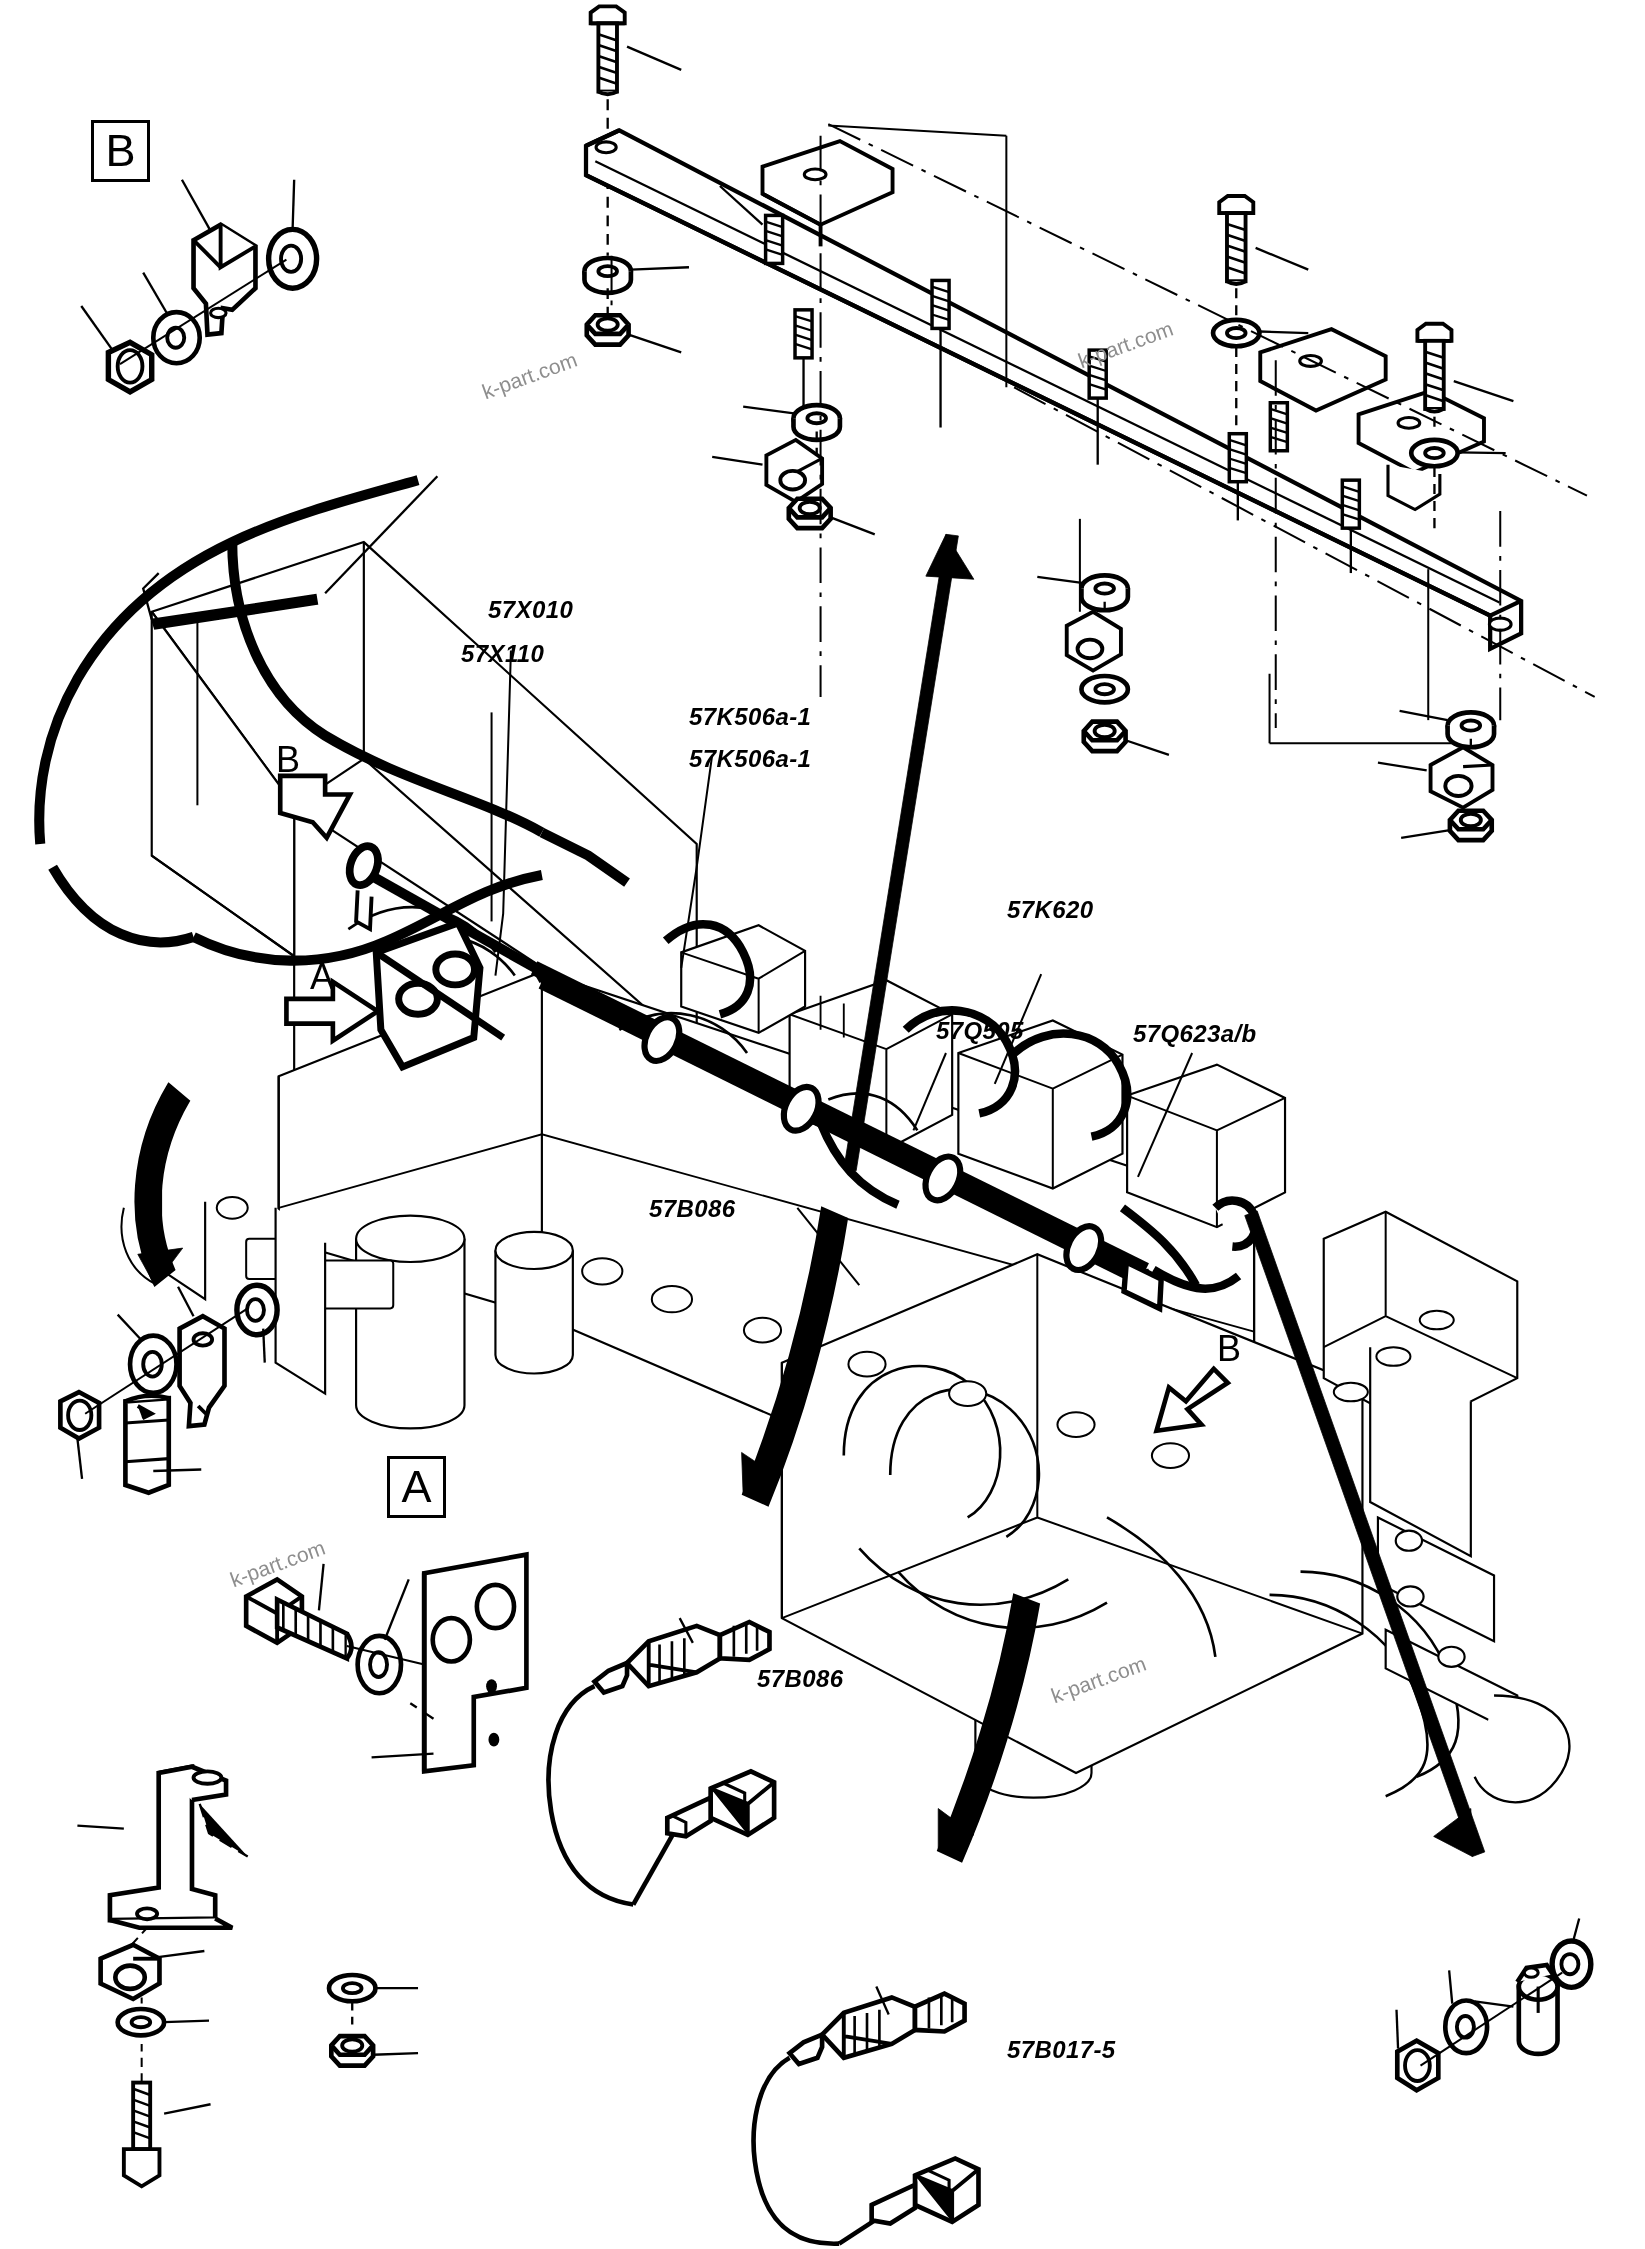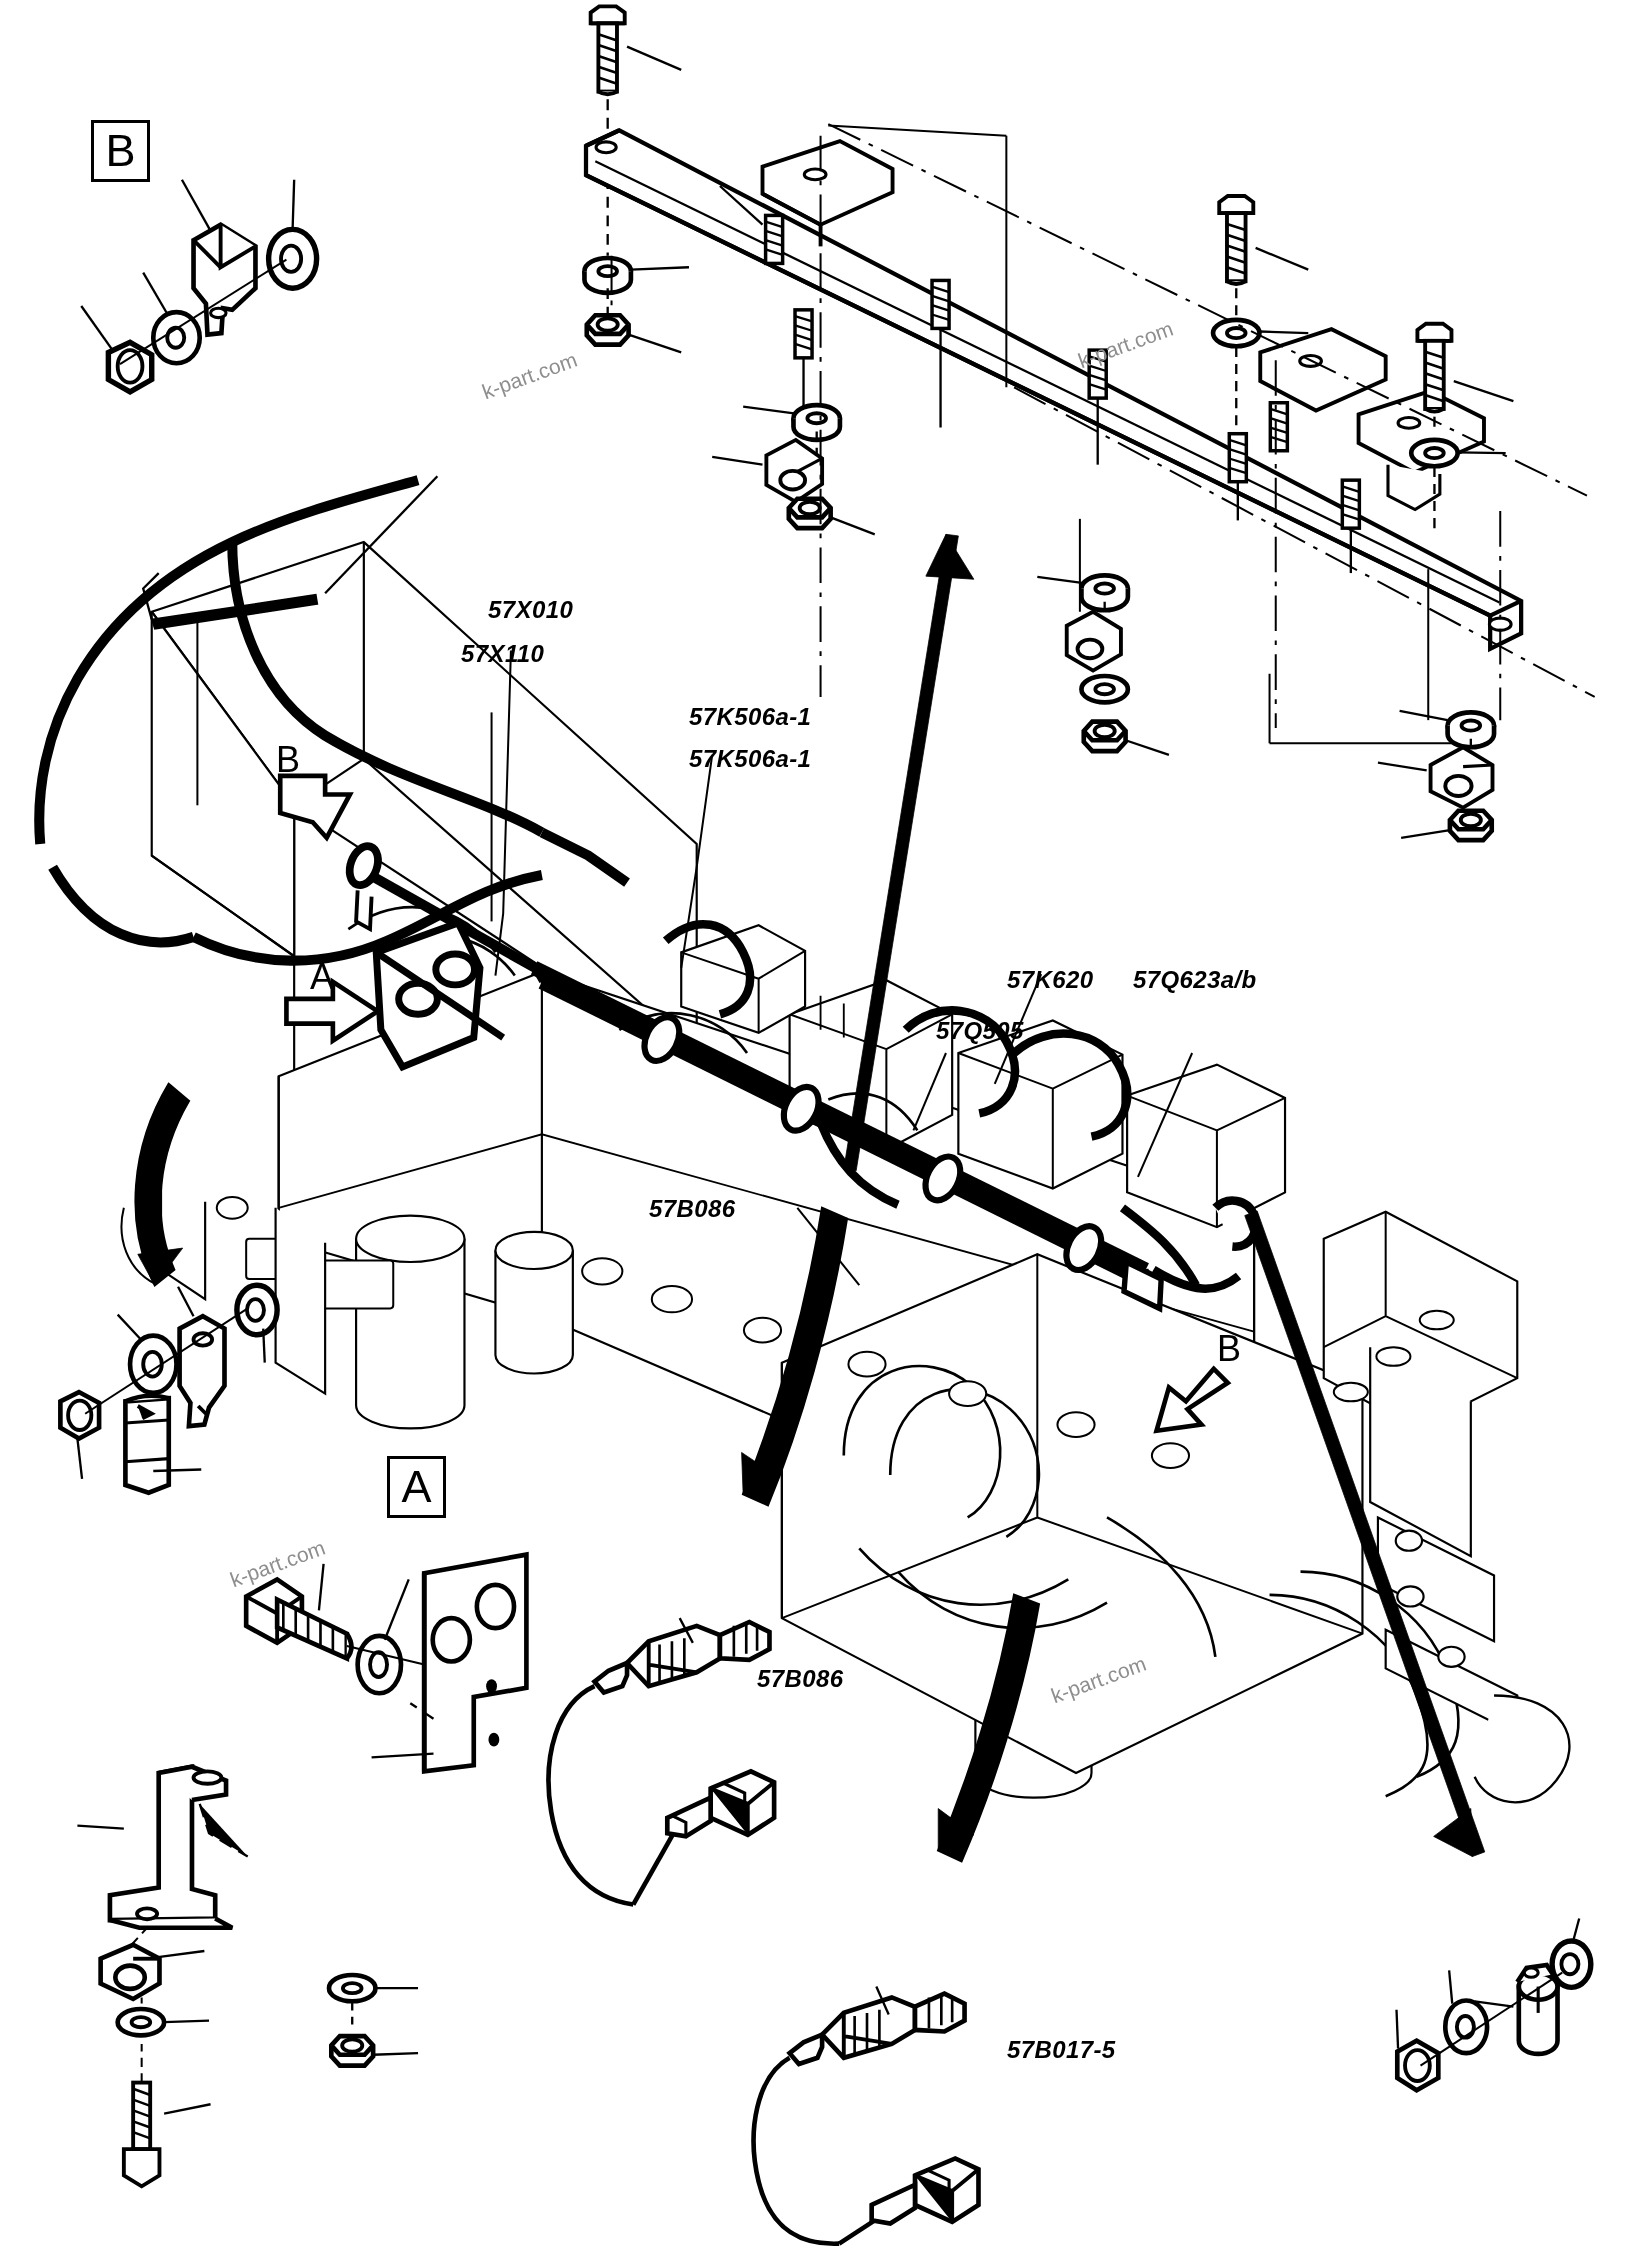--- a/index.html
+++ b/index.html
@@ -554,23 +554,23 @@
 </div>
 
 <div class="secmark" style="left:276px;top:739px;">B</div>
 <div class="secmark" style="left:310px;top:956px;">A</div>
 <div class="secmark" style="left:1217px;top:1328px;">B</div>
 
 <div class="lbl p" style="left:488px;top:596px;">57X010</div>
 <div class="lbl p" style="left:461px;top:640px;">57X110</div>
 <div class="lbl p" style="left:689px;top:703px;">57K506a-1</div>
 <div class="lbl p" style="left:689px;top:745px;">57K506a-1</div>
-<div class="lbl p" style="left:1007px;top:966px;">57K620</div>
+<div class="lbl p" style="left:1007px;top:896px;">57K620</div>
 <div class="lbl p" style="left:936px;top:1017px;">57Q505</div>
-<div class="lbl p" style="left:1133px;top:966px;">57Q623a/b</div>
+<div class="lbl p" style="left:1133px;top:1020px;">57Q623a/b</div>
 <div class="lbl p" style="left:649px;top:1195px;">57B086</div>
 <div class="lbl p" style="left:757px;top:1665px;">57B086</div>
 <div class="lbl p" style="left:1007px;top:2036px;">57B017-5</div>
 
 <div class="wm" style="left:480px;top:364px;transform:rotate(-20deg);">k-part.com</div>
 <div class="wm" style="left:1076px;top:333px;transform:rotate(-20deg);">k-part.com</div>
 <div class="wm" style="left:228px;top:1552px;transform:rotate(-20deg);">k-part.com</div>
 <div class="wm" style="left:1049px;top:1668px;transform:rotate(-20deg);">k-part.com</div>
 
 </div>

